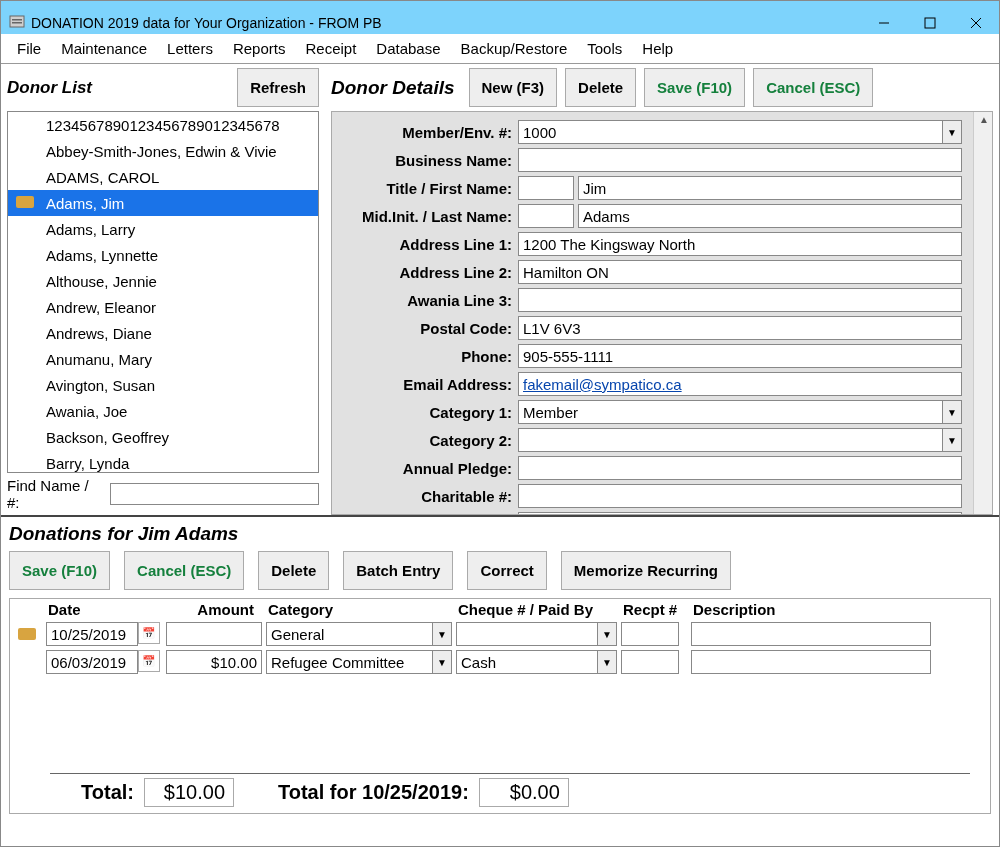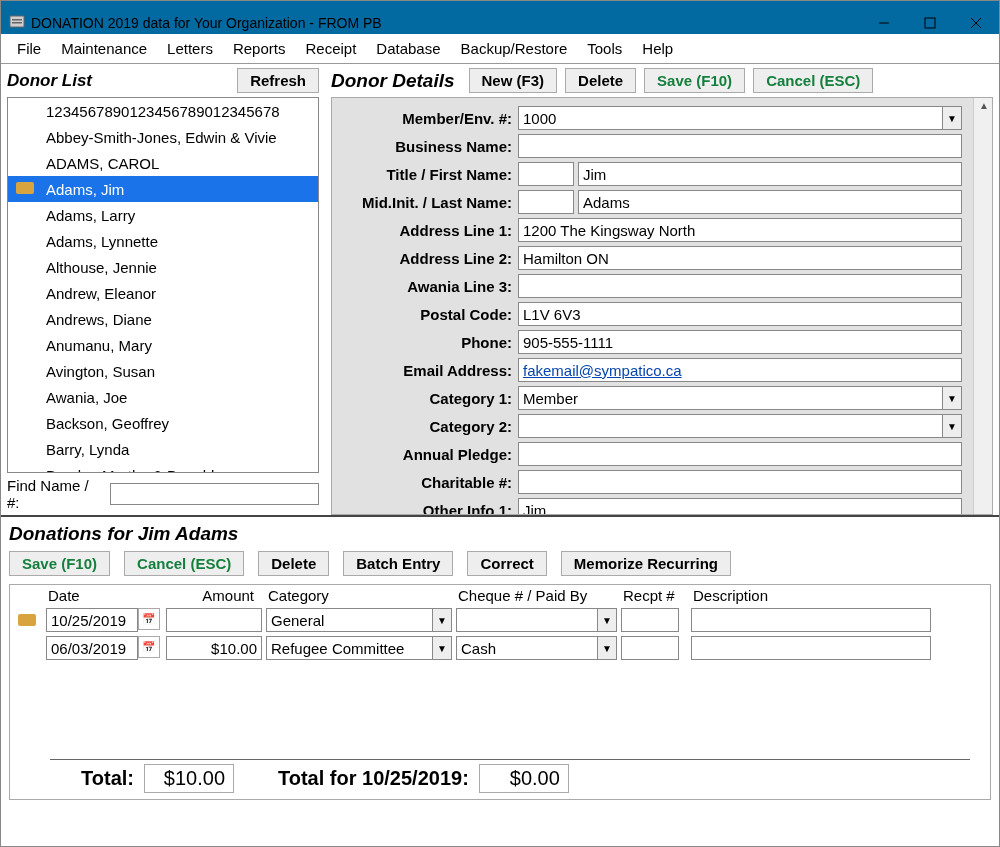--- a/index.html
+++ b/index.html
@@ -12,21 +12,21 @@
   width: 1000px;
   height: 847px;
   overflow: hidden;
   border: 1px solid #888;
 }
 .titlebar {
   display: flex;
   align-items: center;
   height: 33px;
   padding: 11px 0 0 8px;
-  background: #0369a1;
+  background: #7dd3fc;
 }
 .titlebar .icon { width: 16px; height: 16px; margin-right: 6px; }
 .titlebar .title { flex: 1; font-size: 14px; }
 .winbtns { display: flex; }
 .winbtn {
   width: 46px; height: 30px;
   display: flex; align-items: center; justify-content: center;
   font-size: 13px;
 }
 .menubar {
@@ -50,21 +50,21 @@
 .dl-head {
   display: flex;
   align-items: center;
   justify-content: space-between;
   padding-bottom: 2px;
 }
 .dl-title { font-weight: bold; font-style: italic; font-size: 17px; }
 .btn {
   background: #eee;
   border: 1px solid #aaa;
-  padding: 3px 12px;
+  padding: 10px 12px;
   font: inherit;
   font-size: 15px;
   font-weight: bold;
 }
 .btn:disabled { color: #15803d; }
 .listbox {
   flex: 1;
   border: 1px solid #888;
   margin-top: 2px;
   overflow: hidden;
@@ -183,21 +183,21 @@
 .don-table-frame {
   border: 1px solid #aaa;
   height: 216px;
   position: relative;
   background: #fff;
   overflow: hidden;
 }
 .don-table { width: 100%; border-collapse: collapse; }
 .don-table th {
   text-align: left;
-  font-weight: normal;
+  font-weight: bold;
   font-size: 15px;
   padding: 2px 4px;
 }
 .don-table td { padding: 2px 2px; }
 .hand-cell { width: 34px; }
 .hand {
   width: 18px; height: 12px;
   background: #d8a440;
   border-radius: 2px;
   margin-left: 6px;

